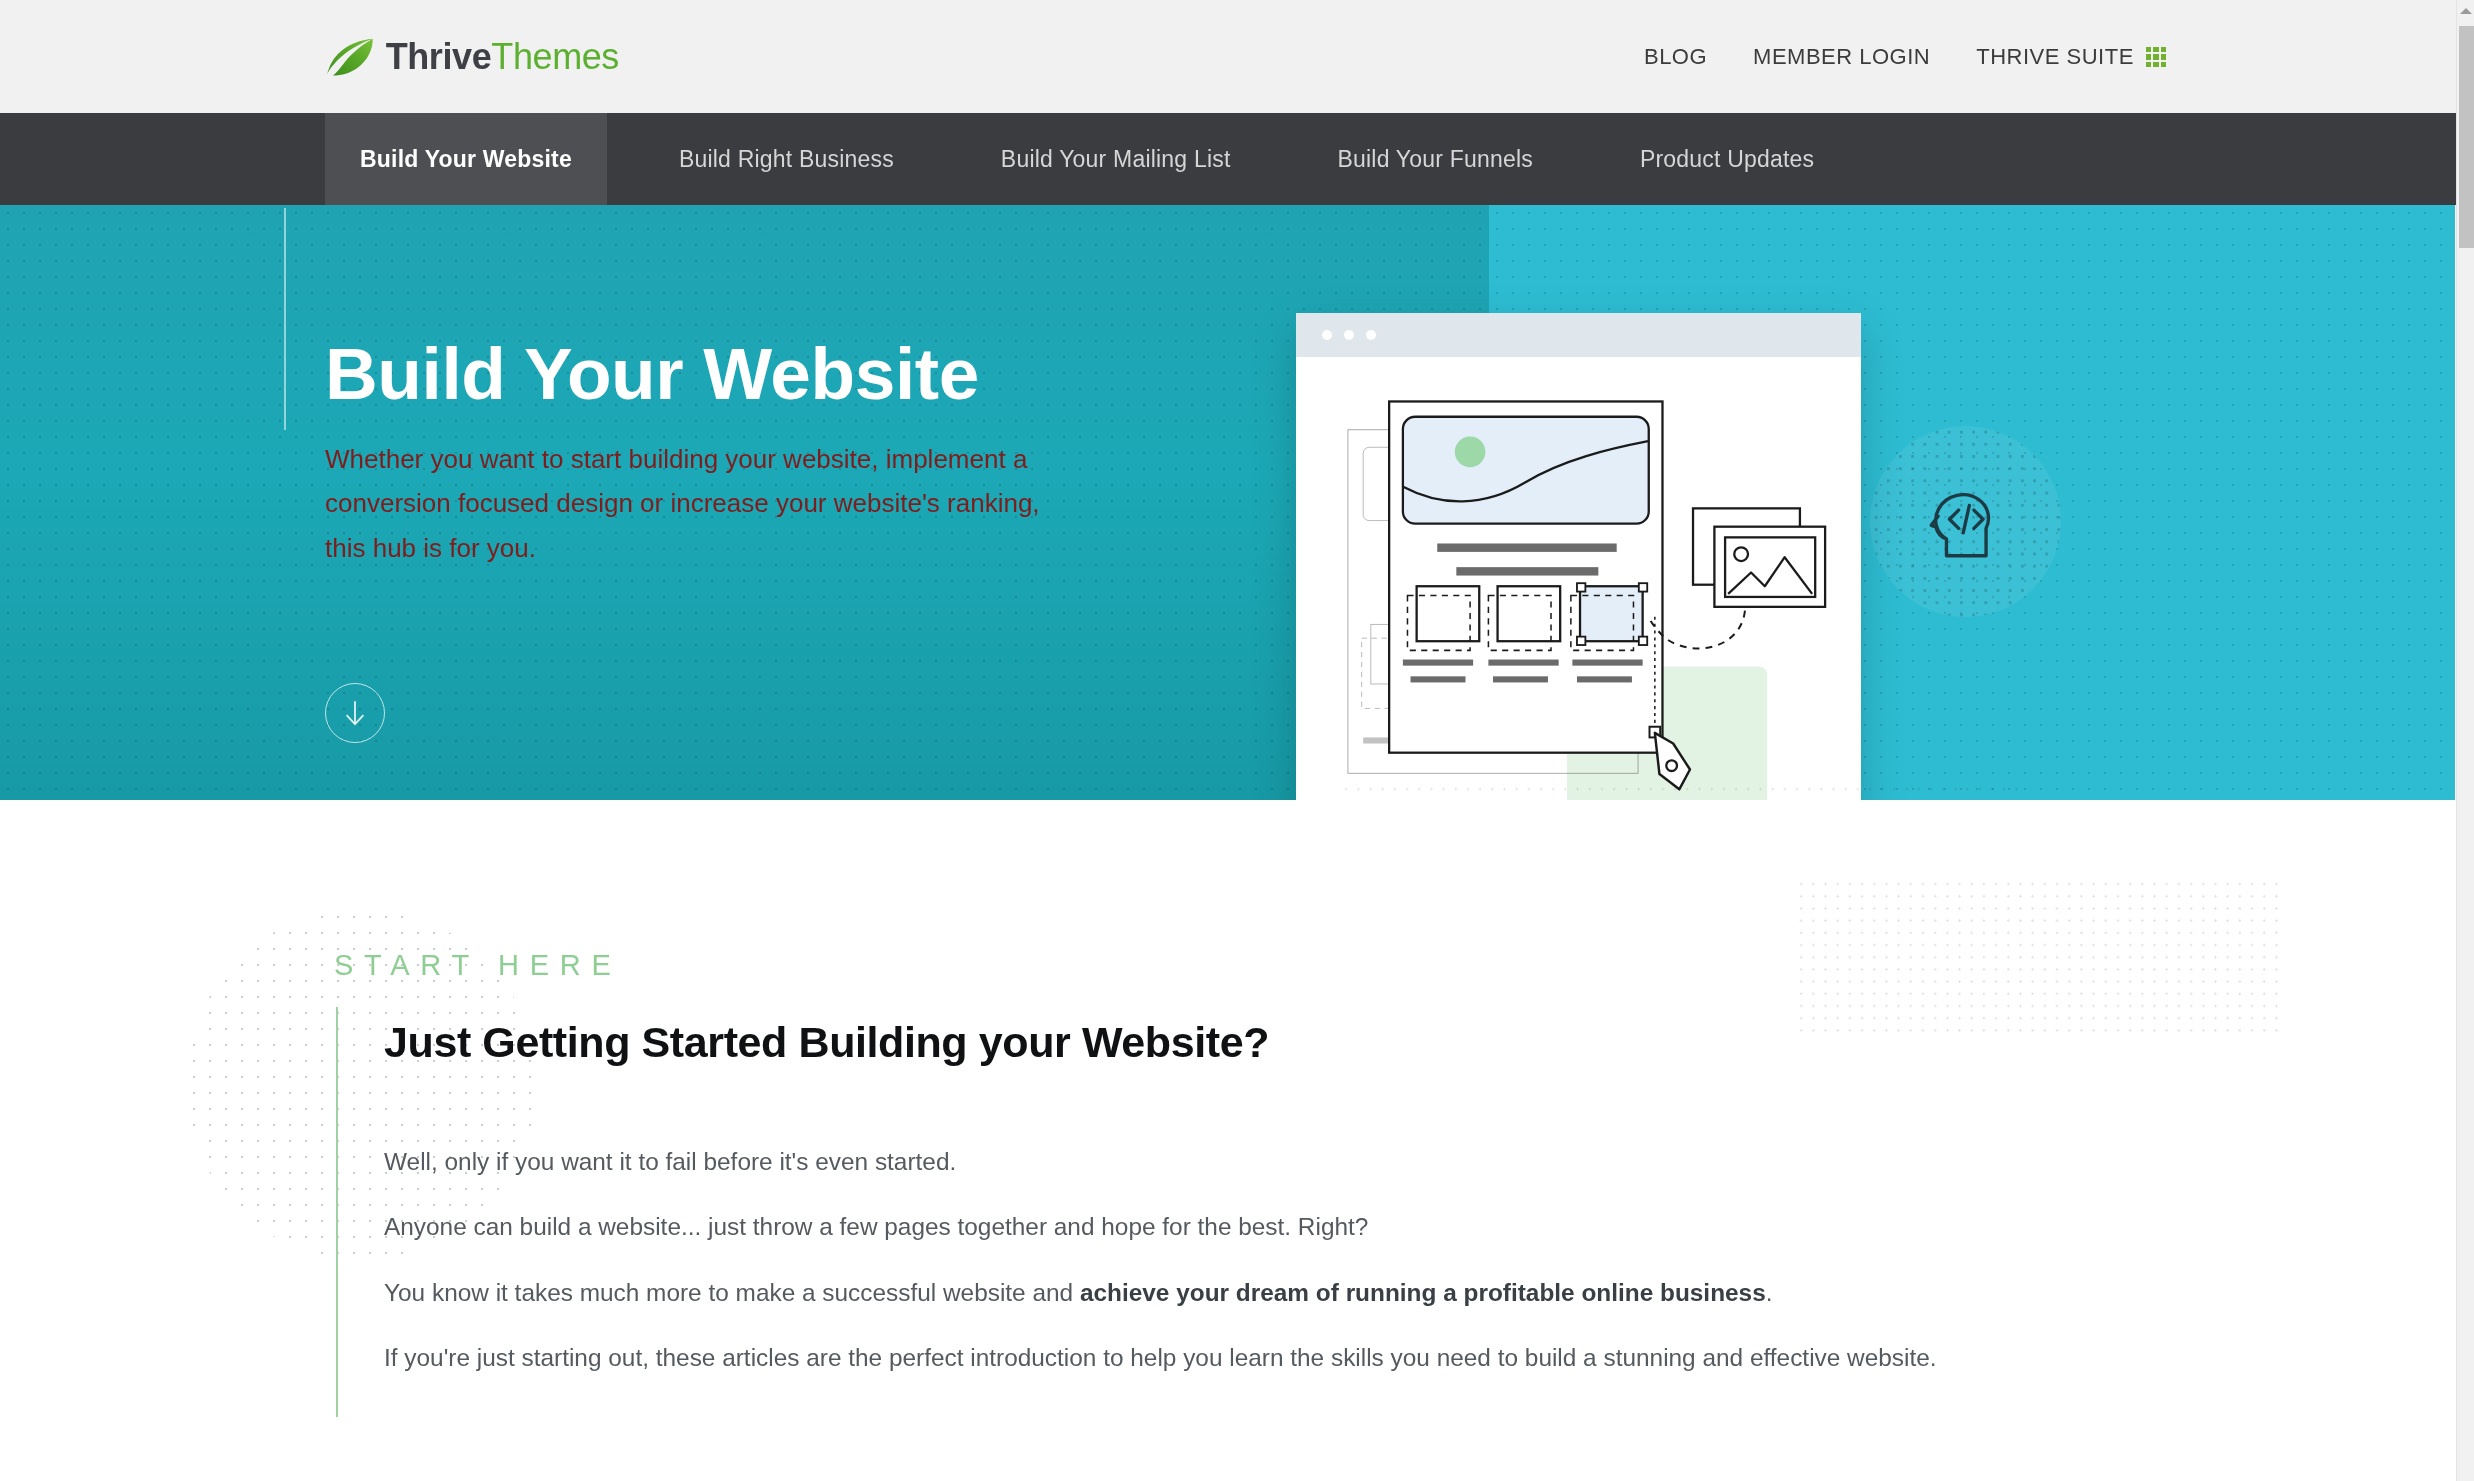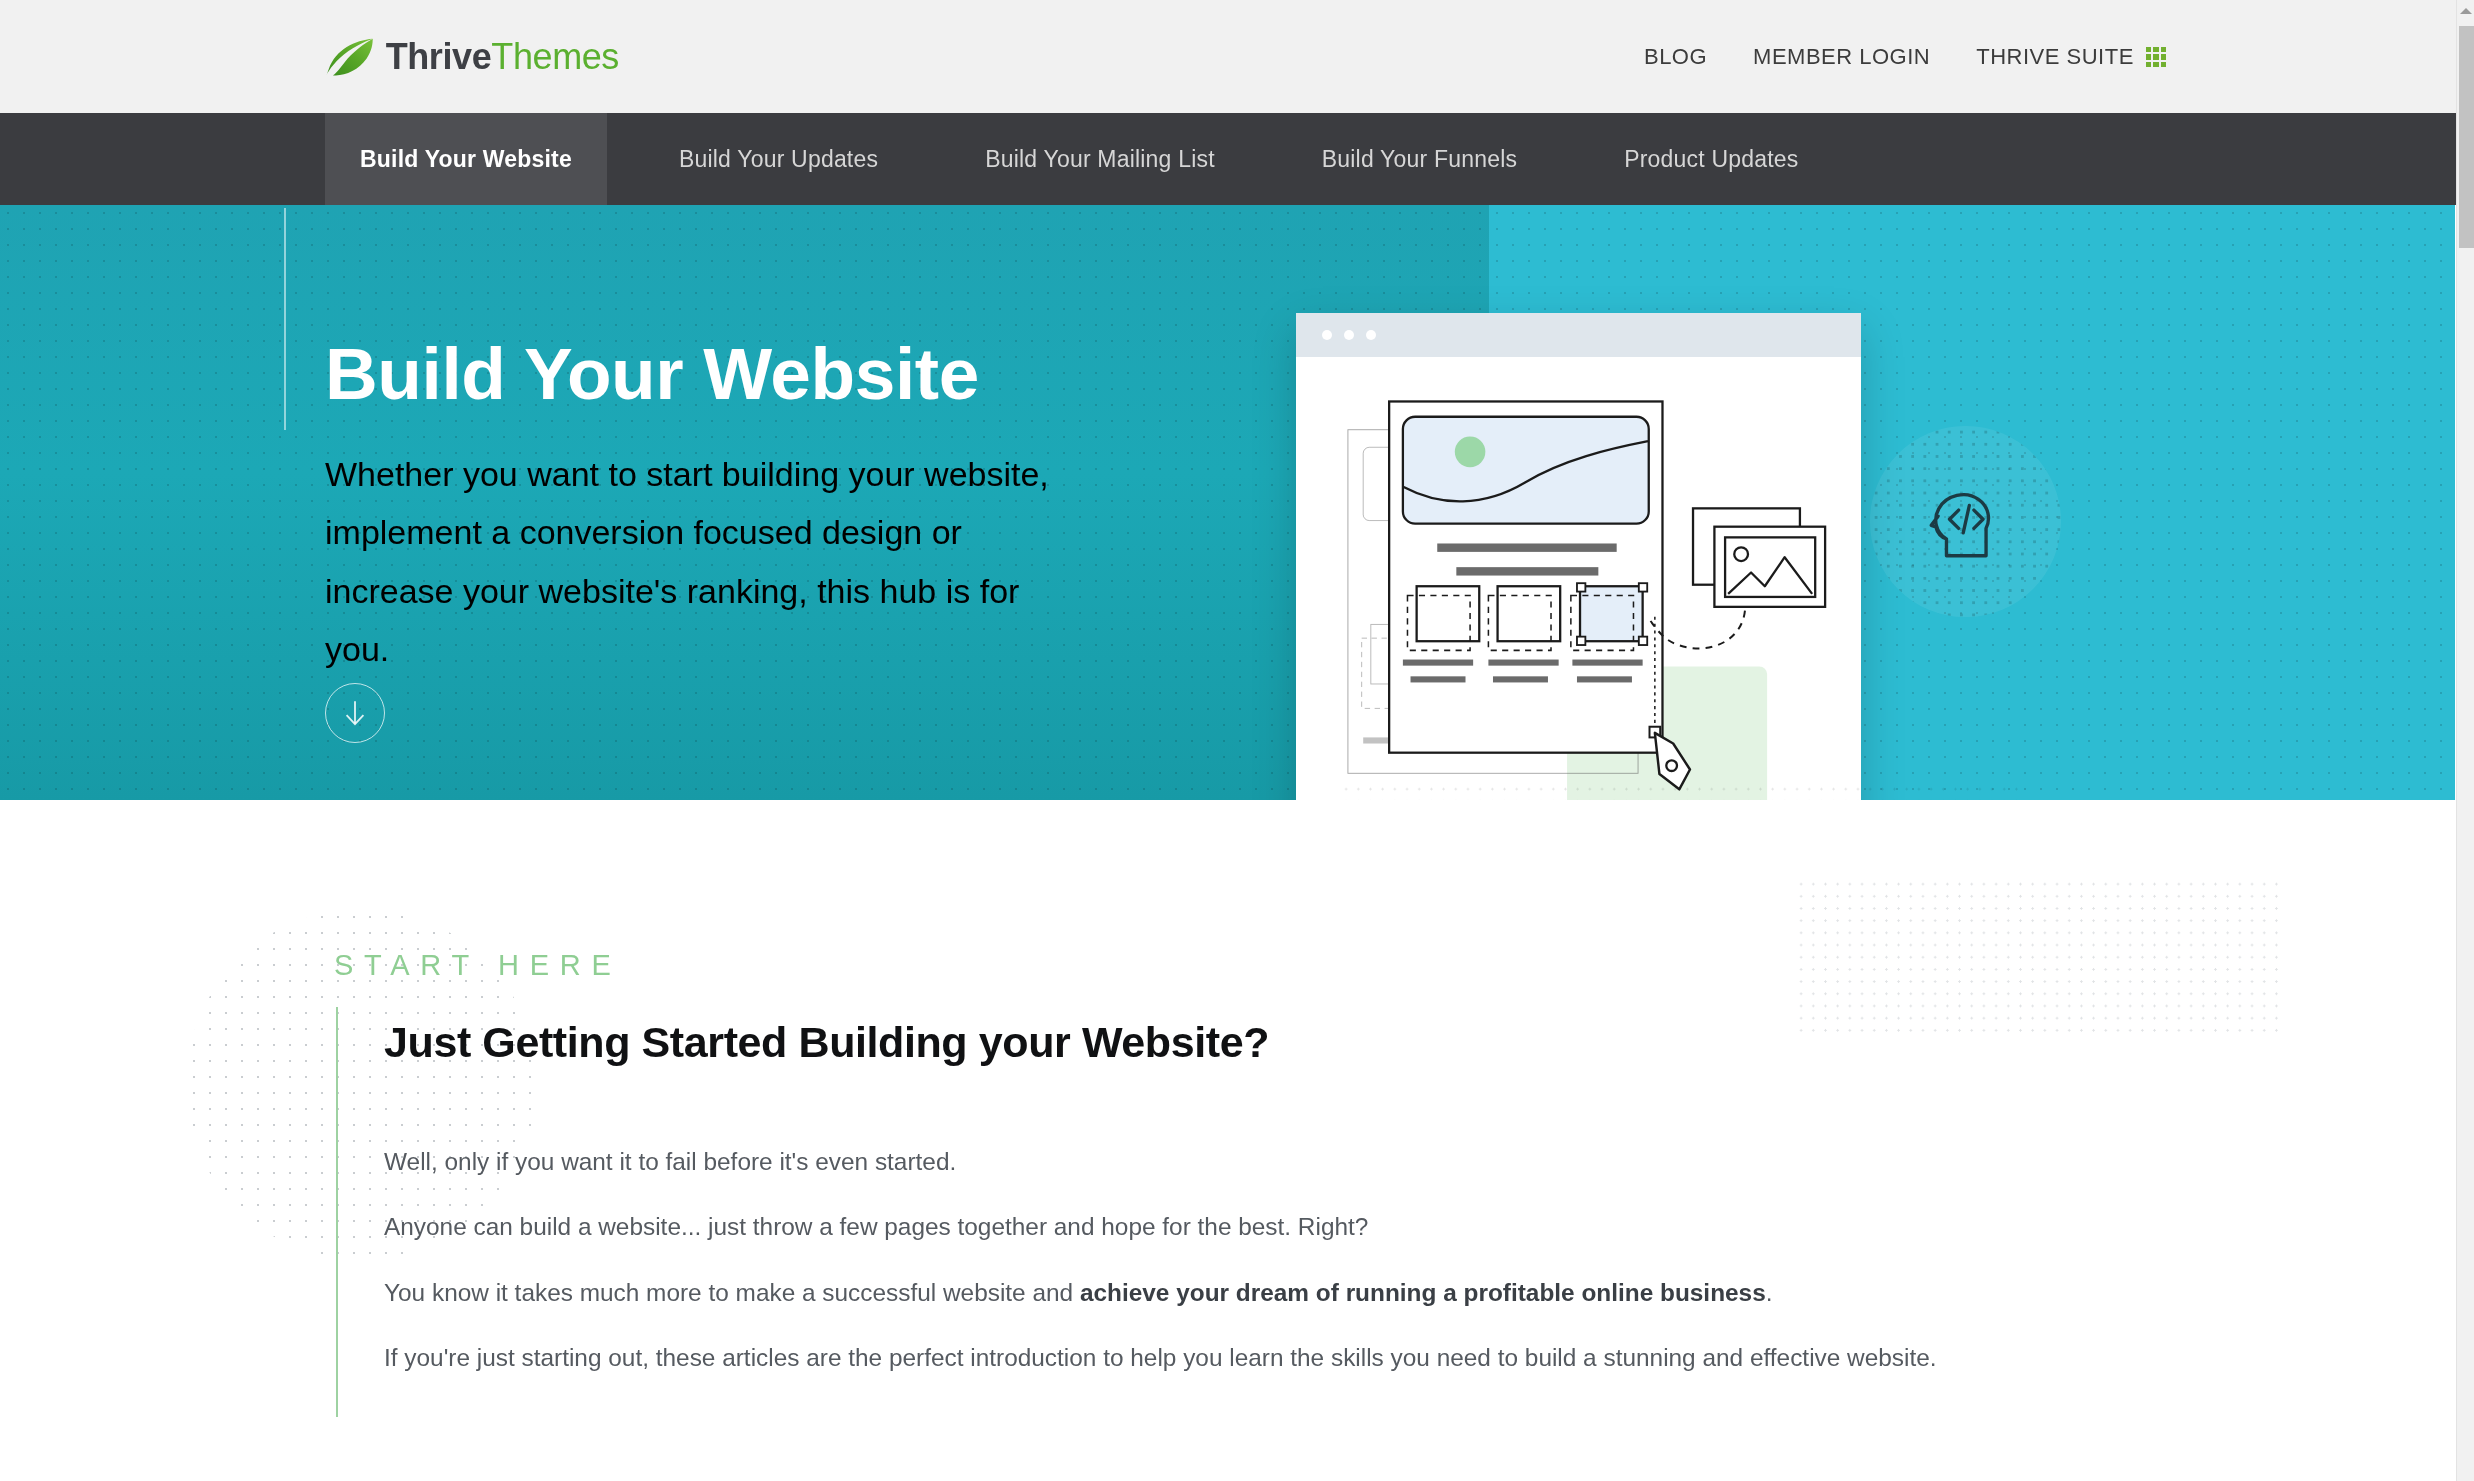--- a/index.html
+++ b/index.html
@@ -168,23 +168,23 @@
   }
   #hero-title {
     font-size: 73px;
     font-weight: bold;
     color: #ffffff;
     letter-spacing: -0.4px;
     line-height: 1.05;
     white-space: nowrap;
   }
   #hero-sub {
-    margin-top: 32px;
-    font-size: 34px;
-    color: #000000;
+    margin-top: 24px;
+    font-size: 26px;
+    color: #7f1d1d;
     line-height: 1.72;
     font-weight: normal;
     max-width: 756px;
   }
   #scroll-btn {
     position: absolute;
     left: 325px;
     top: 683px;
     width: 60px; height: 60px;
     border: 1.5px solid rgba(255,255,255,0.72);
@@ -387,21 +387,21 @@
               <i></i>
           </span>
         </span>
       </nav>
     </header>
 
     <nav id="mainnav">
       <span class="spacer"></span>
       <div class="nav-tab active">Build Your Website</div>
       <span class="nav-gap"></span>
-      <div class="nav-tab">Build Your Updates</div>
+      <div class="nav-tab">Build Right Business</div>
       <span class="nav-gap"></span>
       <div class="nav-tab">Build Your Mailing List</div>
       <span class="nav-gap"></span>
       <div class="nav-tab">Build Your Funnels</div>
       <span class="nav-gap"></span>
       <div class="nav-tab">Product Updates</div>
       <span class="nav-gap"></span>
     </nav>
 
     <div id="hero-right-block">

